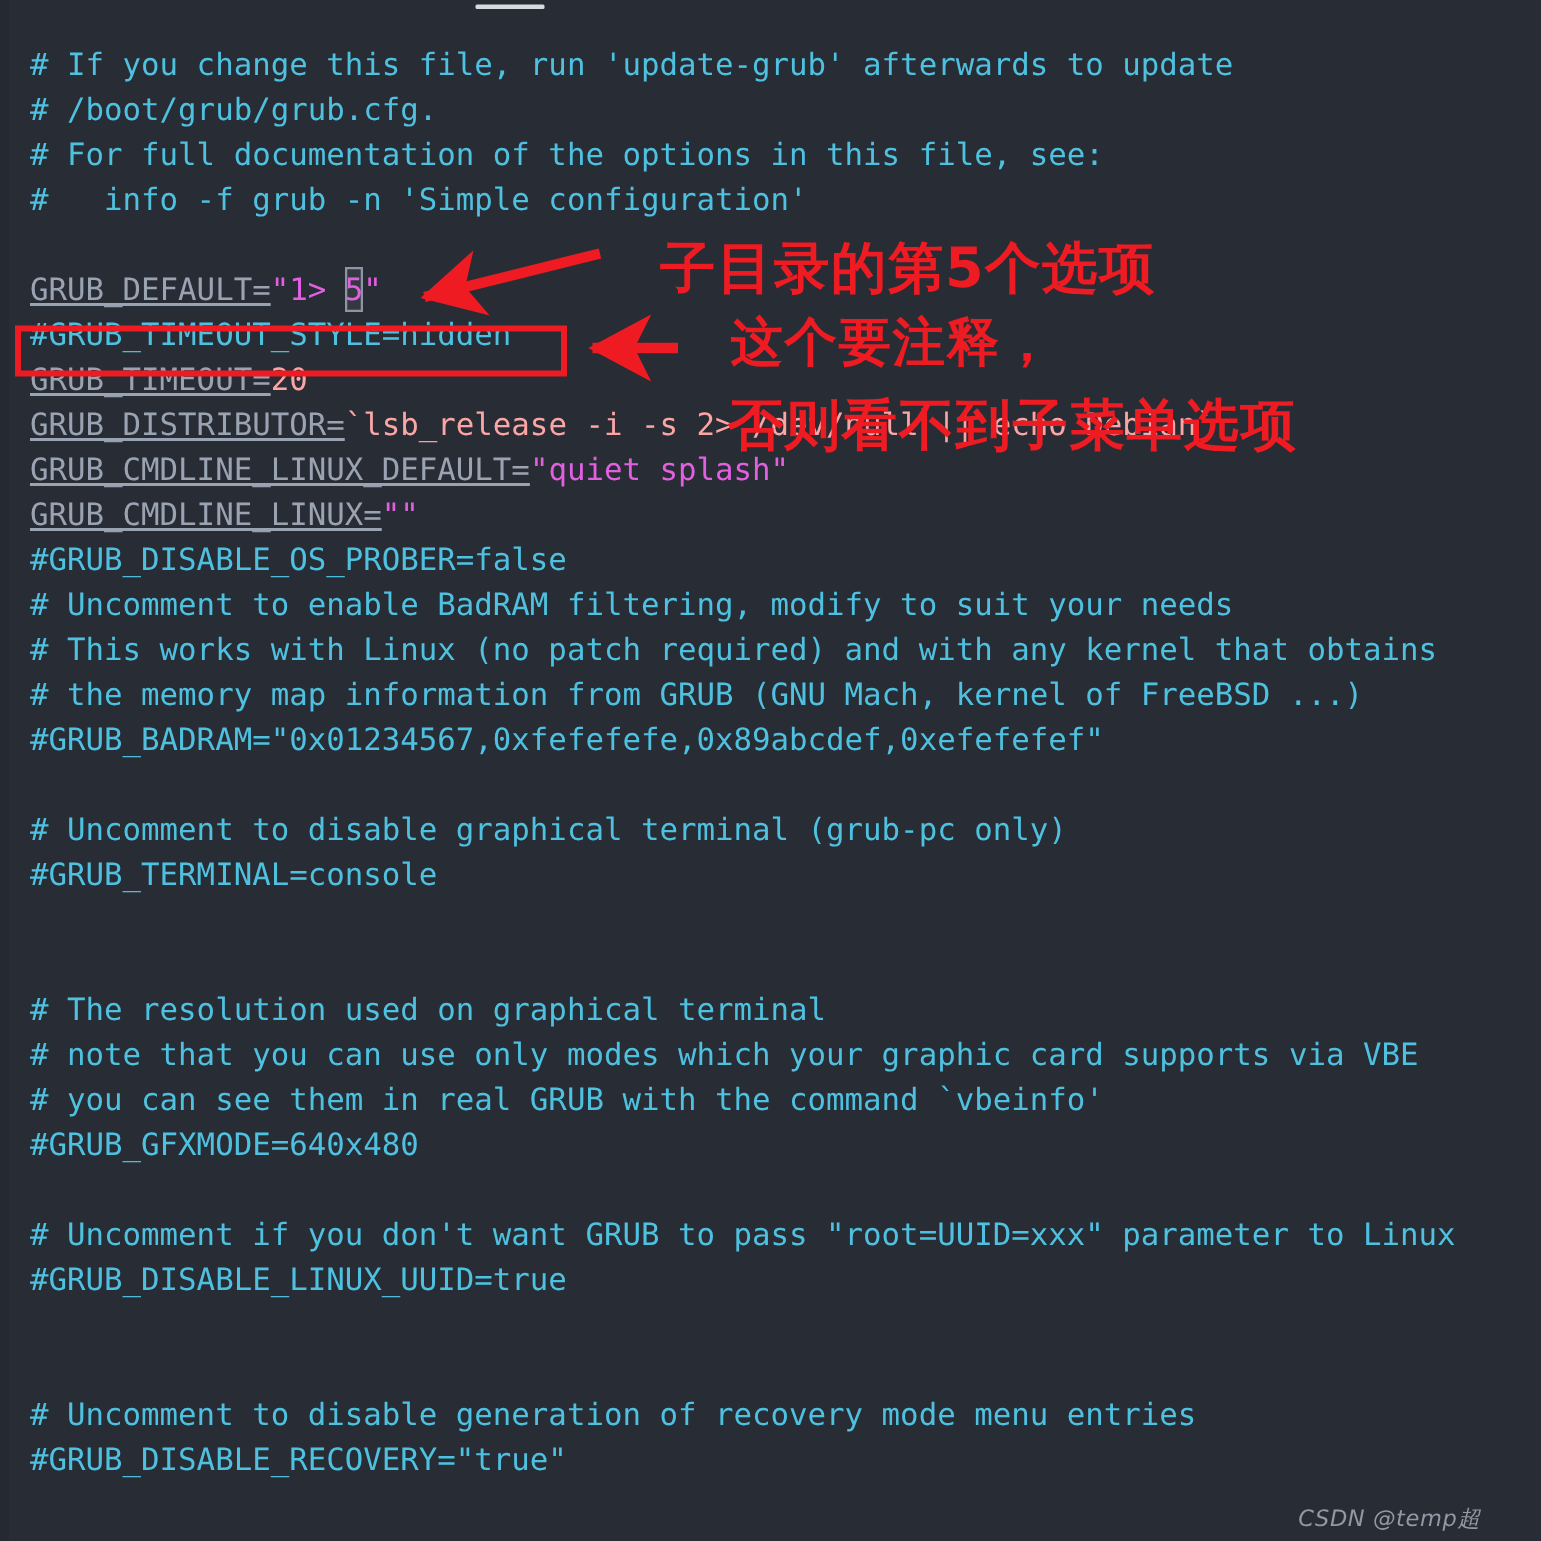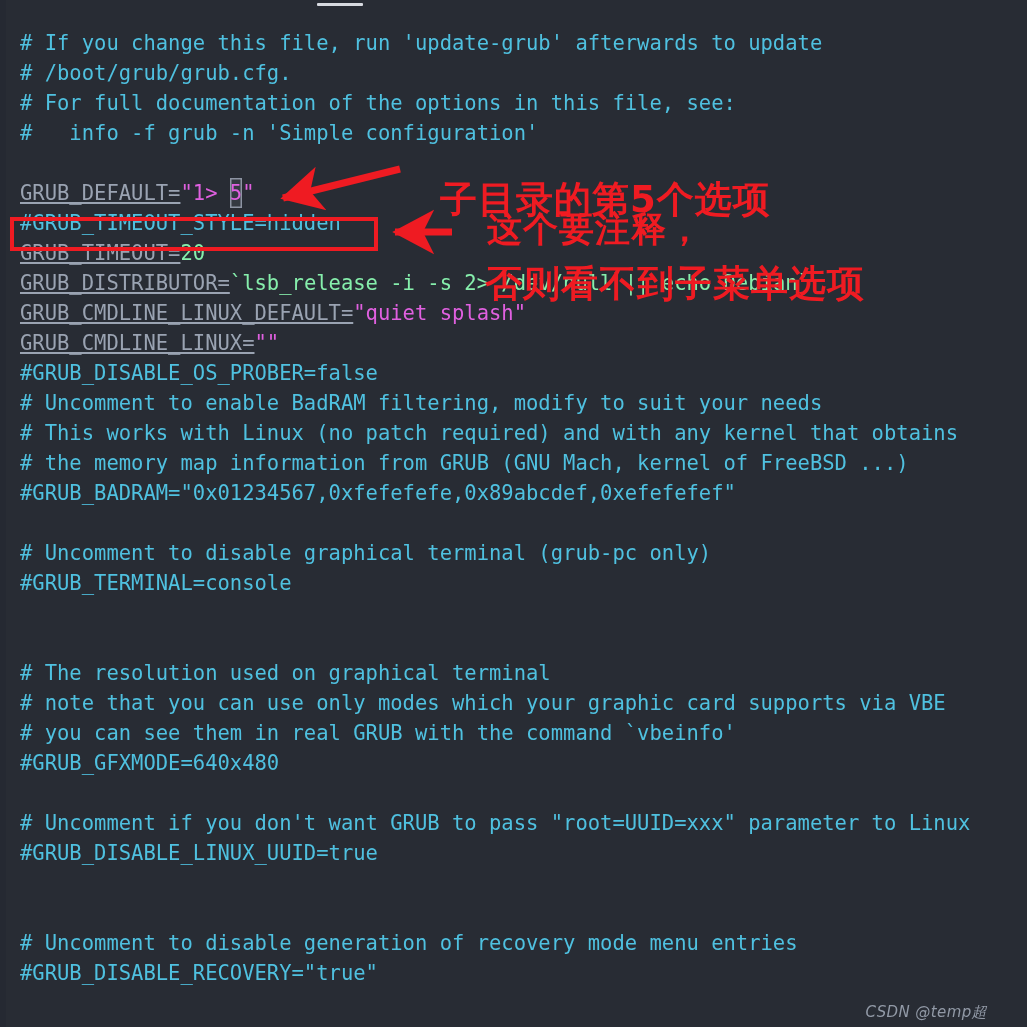--- a/index.html
+++ b/index.html
@@ -59,21 +59,21 @@
     height: 30px;
     padding-left: 20px;
     white-space: pre;
     color: #abb2bf;
   }
   .line.blank { height: 30px; }
 
   .cm  { color: #4fc1e0; }            
   .id  { color: #9aa3b2; text-decoration: underline; }            
   .str { color: #e060e0; }            
-  .plain { color: #86efac; }
+  .plain { color: #fca5a5; }
 
   
   .cursor {
     display: inline-block;
     color: #e060e0;
     box-shadow: inset 0 0 0 1.5px #8d94a3;
     background: rgba(171,178,191,0.10);
     padding: 0 0px;
   }
 
@@ -91,21 +91,21 @@
 
   .ann-text {
     position: absolute;
     color: #ef1b22;
     font-family: "DejaVu Sans", sans-serif;
     font-weight: bold;
     white-space: pre;
     line-height: 1;
     letter-spacing: 1px;
   }
-  .ann-1 { left: 440px; top: 160px; font-size: 37px; margin-top: 21px; }
+  .ann-1 { left: 440px; top: 160px; font-size: 37px; }
   .ann-2 { left: 487px; top: 212px; font-size: 35px; }
   .ann-3 { left: 485px; top: 265px; font-size: 37px; }
 
   .ann-svg {
     position: absolute;
     left: 0; top: 0;
     width: 1027px; height: 1027px;
     pointer-events: none;
   }
 

